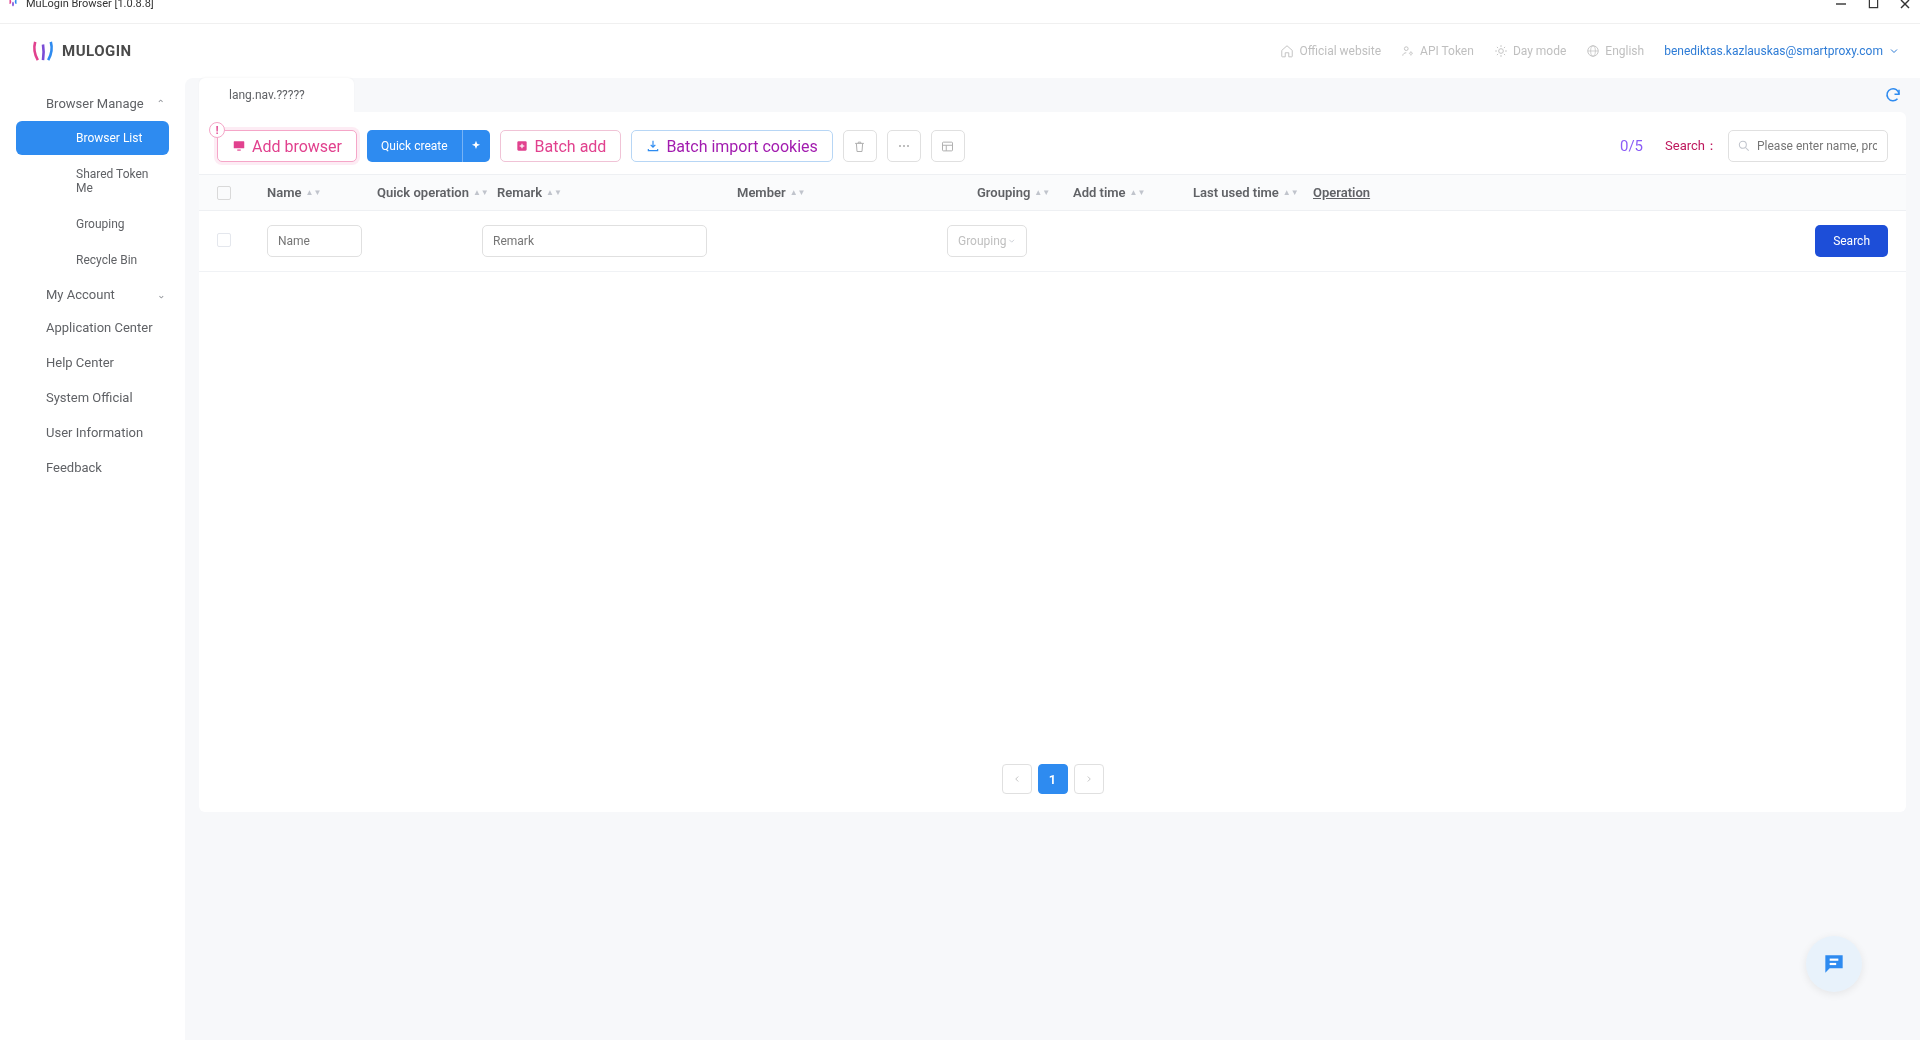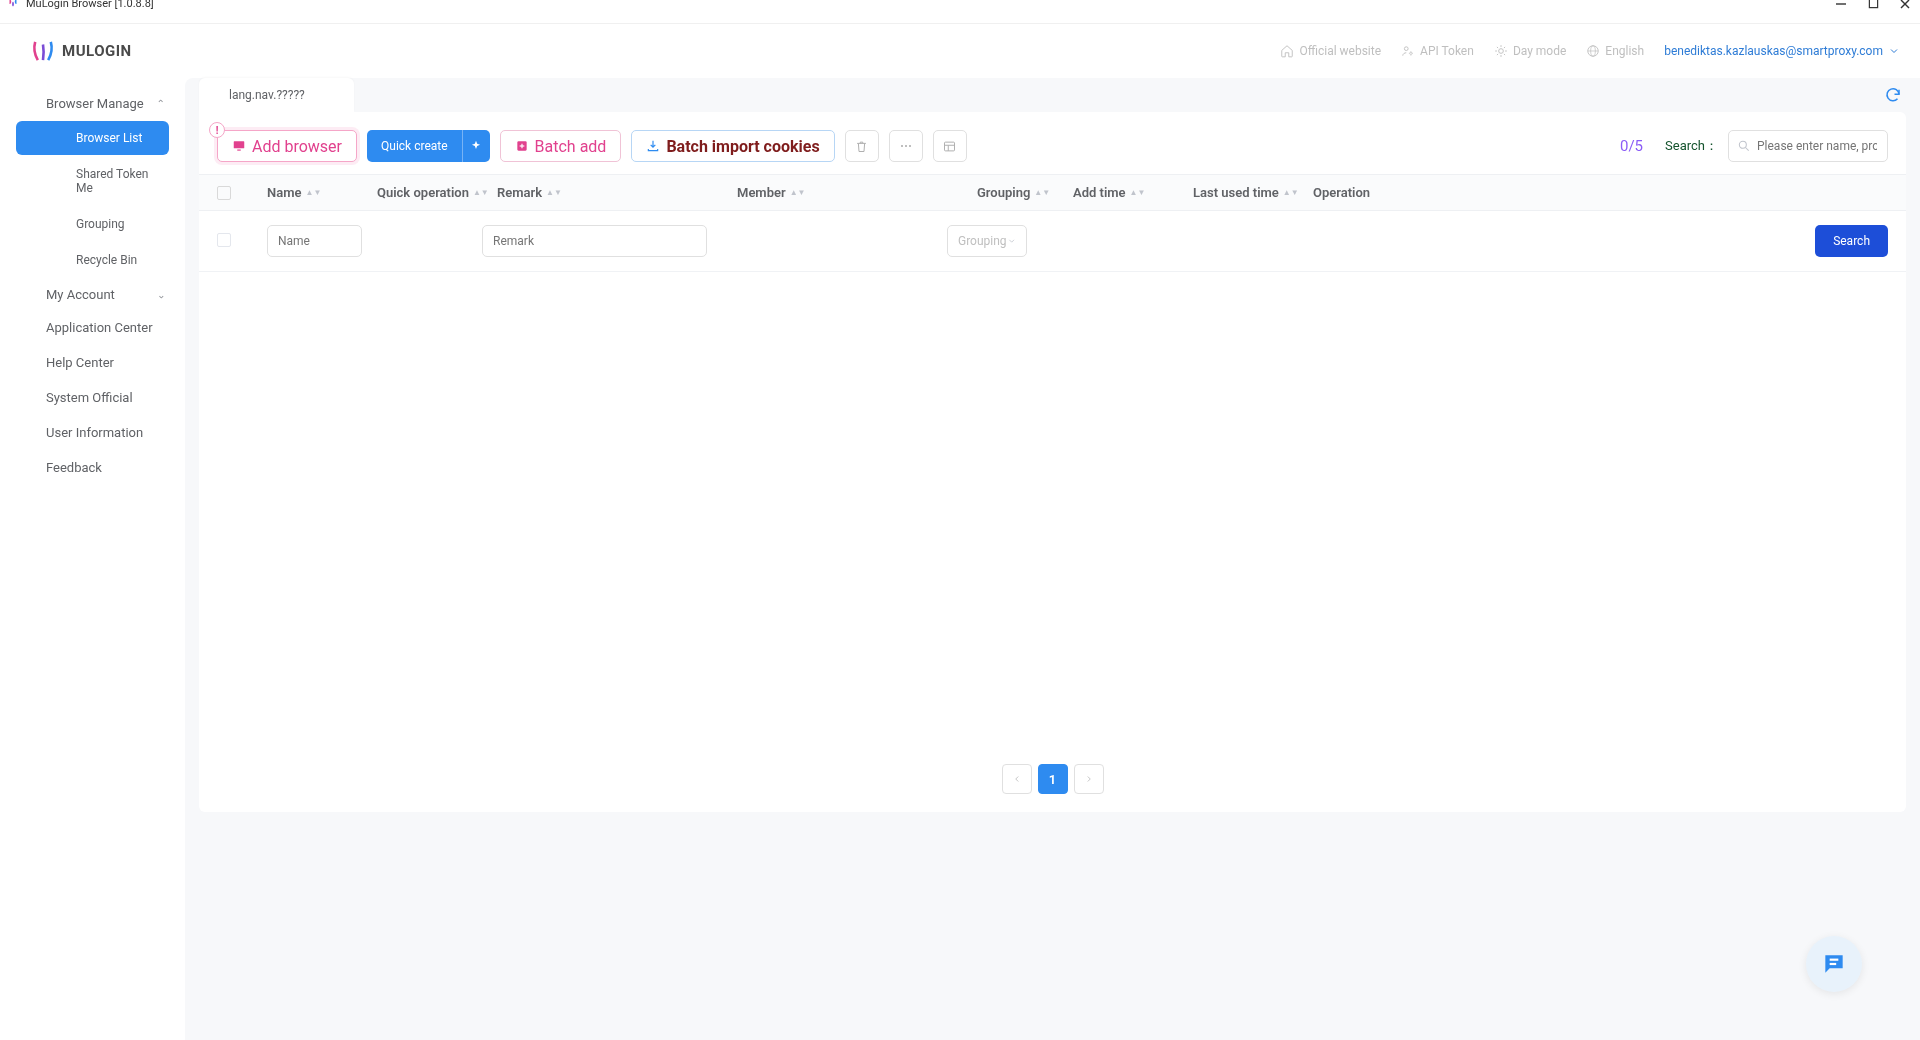--- a/index.html
+++ b/index.html
@@ -44,40 +44,40 @@
 .toolbar { display:flex; align-items:center; gap:10px; padding:18px 18px 12px 18px; }
 .spacer { flex:1; }
 .btn { height:32px; padding:0 14px; border-radius:5px; display:inline-flex; align-items:center; gap:6px; font-size:16px; cursor:pointer; border:1px solid transparent; white-space:nowrap; }
 .btn-add { border:1px solid #f5a6c8; color:#e1418e; background:#fff; box-shadow:0 0 0 3px rgba(241,120,178,0.14); }
 .badge-ex { position:absolute; left:-8px; top:-8px; width:16px; height:16px; border:1px solid #f5a6c8; border-radius:50%; color:#e1418e; font-size:10px; font-weight:bold; display:flex; align-items:center; justify-content:center; background:#fff; }
 .btn-add-wrap { position:relative; }
 .btn-primary-seg { display:flex; }
 .btn-primary-seg .seg-main { background:#2e8bf0; color:#fff; height:32px; padding:0 14px; display:flex; align-items:center; border-radius:5px 0 0 5px; font-size:12px; }
 .btn-primary-seg .seg-side { background:#2e8bf0; color:#fff; height:32px; width:28px; display:flex; align-items:center; justify-content:center; border-radius:0 5px 5px 0; border-left:1px solid rgba(255,255,255,0.35); }
 .btn-outline-pink { border:1px solid #f0c3d6; color:#e1418e; background:#fff; }
-.btn-outline-blue { border:1px solid #b7d6f5; color:#7f1d1d; background:#fff;font-weight:bold; }
+.btn-outline-blue { border:1px solid #b7d6f5; color:#a21caf; background:#fff; }
 .btn-icon { width:34px; height:32px; border:1px solid #e0e0e0; border-radius:5px; display:inline-flex; align-items:center; justify-content:center; background:#fff; cursor:pointer; color:#b0b0b0; }
 .count { font-size:15px; color:#8b5cf6; }
-.search-label { font-size:13px; color:#14532d; margin-left:12px; }
+.search-label { font-size:13px; color:#be185d; margin-left:12px; }
 .search-input { height:32px; width:160px; border:1px solid #e0e0e0; border-radius:5px; padding:0 10px 0 28px; font-size:12px; color:#606266; }
 .search-wrap { position:relative; }
 .search-wrap .sicon { position:absolute; left:9px; top:9px; color:#c0c4cc; }
 
 
 .thead { display:flex; align-items:center; padding:10px 18px; background:#fafbfc; border-top:1px solid #eef0f3; border-bottom:1px solid #eef0f3; font-size:13px; color:#606266; font-weight:600; }
 .thead .th { display:flex; align-items:center; gap:4px; }
 .th-check { width:50px; }
 .th-name { width:110px; }
 .th-qop { width:120px; }
 .th-remark { width:240px; }
 .th-member { width:240px; }
 .th-group { width:96px; }
 .th-addtime { width:120px; }
 .th-lastused { width:120px; }
-.th-op { flex:1; }
+.th-op { flex:1;text-decoration:underline; }
 .sorter { display:inline-flex; flex-direction:column; line-height:5px; font-size:8px; color:#c0c4cc; }
 
 
 .frow { display:flex; align-items:center; padding:14px 18px; background:#fff; border-bottom:1px solid #f0f2f5; }
 .frow input.fld, .frow .sel { height:32px; border:1px solid #e0e0e0; border-radius:5px; padding:0 10px; font-size:12px; color:#606266; background:#fff; }
 .frow .chk2 { width:50px; }
 .fld-name { width:95px; }
 .fld-spacer1 { width:120px; }
 .fld-remark { width:225px; }
 .fld-spacer2 { width:240px; }

